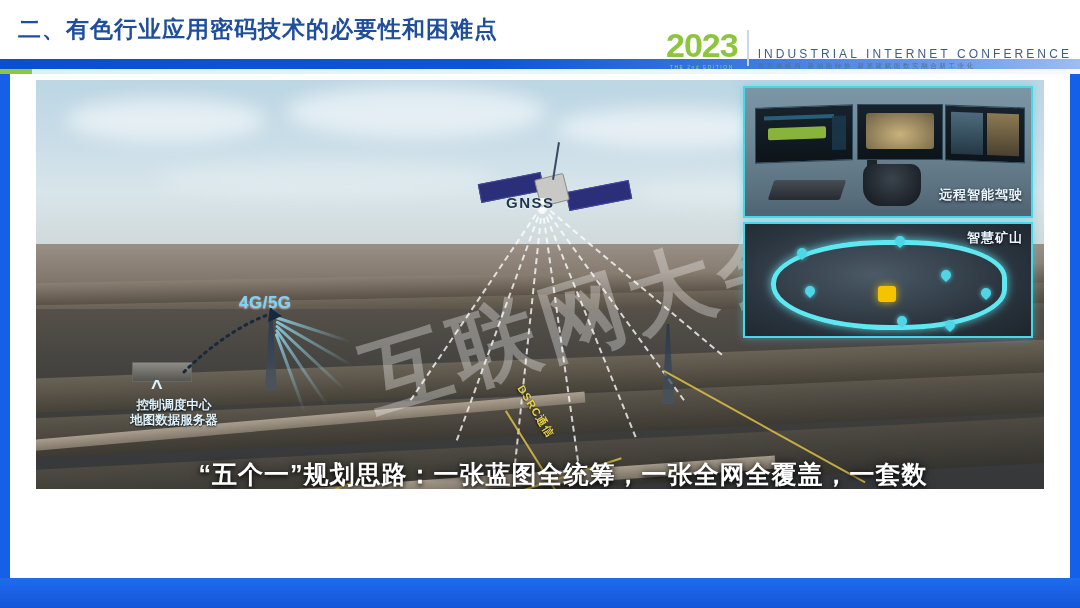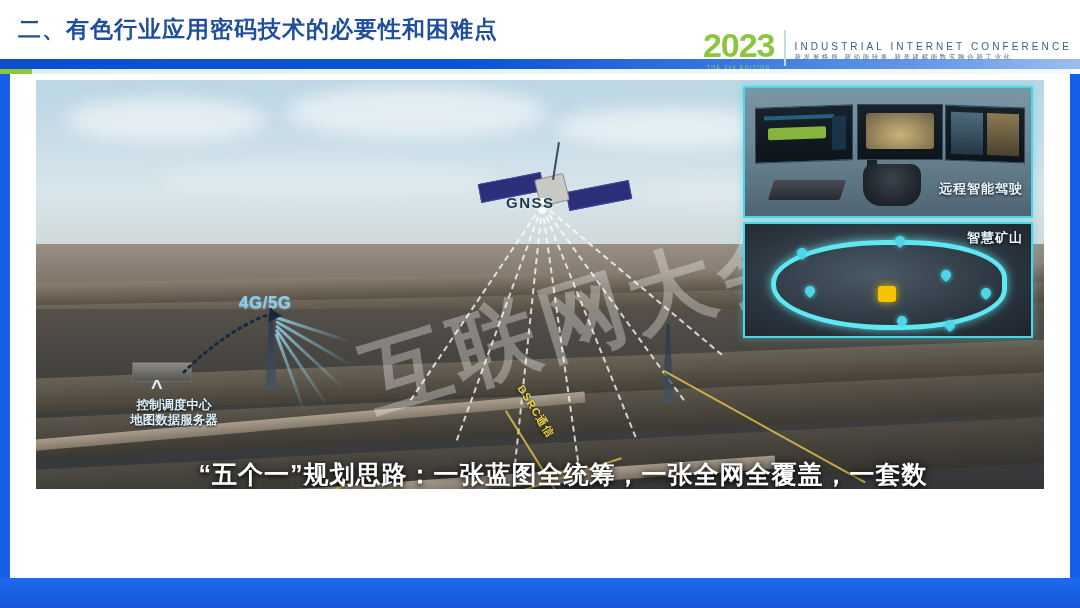--- a/index.html
+++ b/index.html
@@ -87,25 +87,25 @@
   #logo-cn {
     font-size: 25px;
     font-weight: bold;
     color: #0E2E63;
     letter-spacing: 5px;
     line-height: 27px;
     white-space: nowrap;
     font-family: "Liberation Sans", "DejaVu Sans", sans-serif;
   }
   #logo-en {
-    font-size: 10px;
+    font-size: 12px;
     color: #3c5d88;
     letter-spacing: 3.1px;
     white-space: nowrap;
-    margin-top: 13px;
+    margin-top: 19px;
   }
   #logo-cn-sub {
     font-size: 6.5px;
     color: #55708f;
     letter-spacing: 2.6px;
     white-space: nowrap;
     margin-top: 1px;
   }
 
   
@@ -323,21 +323,21 @@
     border: 1px solid #2e4a5e;
   }
   .inset-label {
     position: absolute;
     color: #eaf6ff;
     font-size: 13px;
     font-weight: bold;
     letter-spacing: 1px;
     text-shadow: 0 1px 3px rgba(0,0,0,.9);
   }
-  #label-drive { right: 8px; bottom: 18px; }
+  #label-drive { right: 8px; bottom: 12px; }
   #label-mine  { right: 8px;  top: 5px; }
 
   .route {
     position: absolute;
     left: 26px; top: 16px;
     width: 226px; height: 80px;
     border: 5px solid #5fe8f2;
     border-radius: 48% 42% 45% 50%;
     box-shadow: 0 0 10px rgba(95,232,242,.8);
   }

